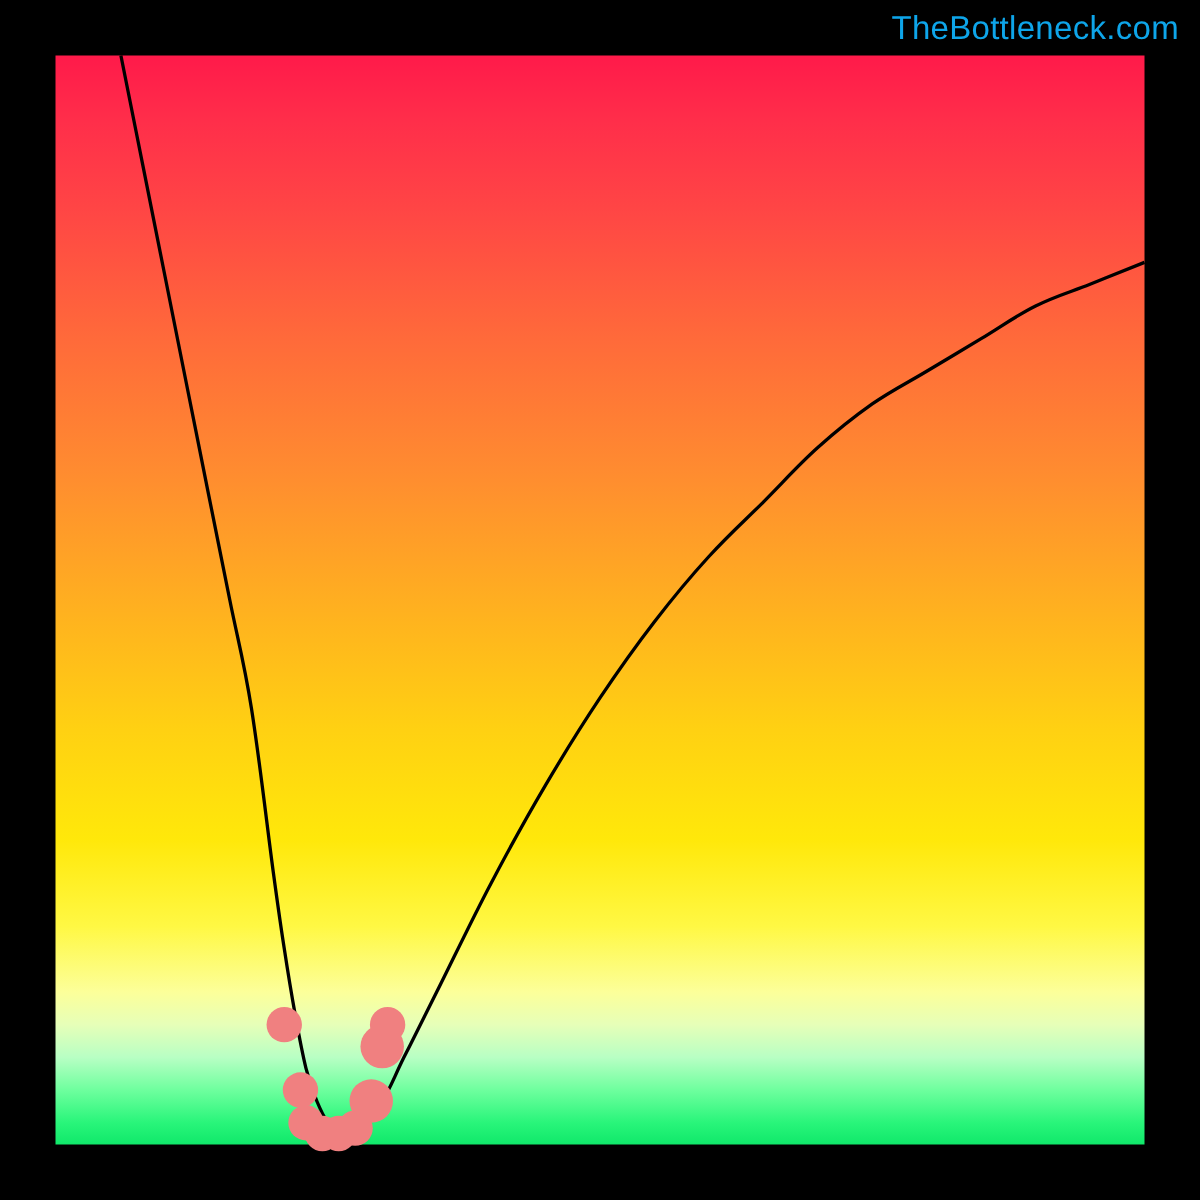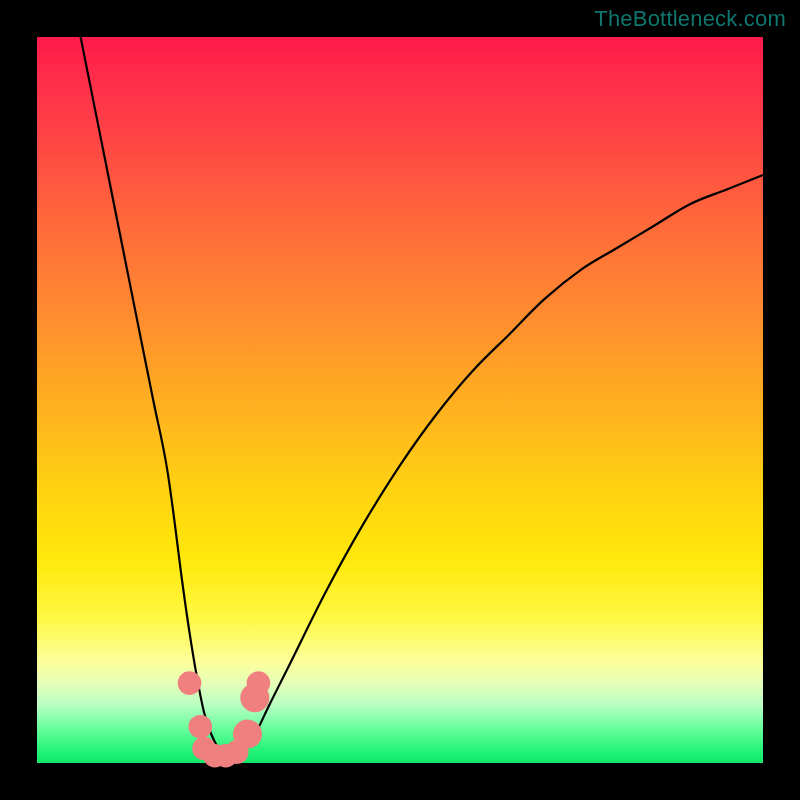--- a/index.html
+++ b/index.html
@@ -39,21 +39,21 @@
       #b8ffc4 92%,
       #6eff9e 95%,
       #29f57a 98%,
       #10e86a 100%
     );
   }
   .watermark {
     position: absolute;
     top: 6px;
     right: 14px;
-    color: #0f766e;
+    color: #0ea5e9;
     font-size: 22px;
     letter-spacing: 0.2px;
     font-weight: 400;
     user-select: none;
   }
   svg.curve {
     position: absolute;
     left: 0; top: 0;
     width: 726px; height: 726px;
     overflow: visible;

